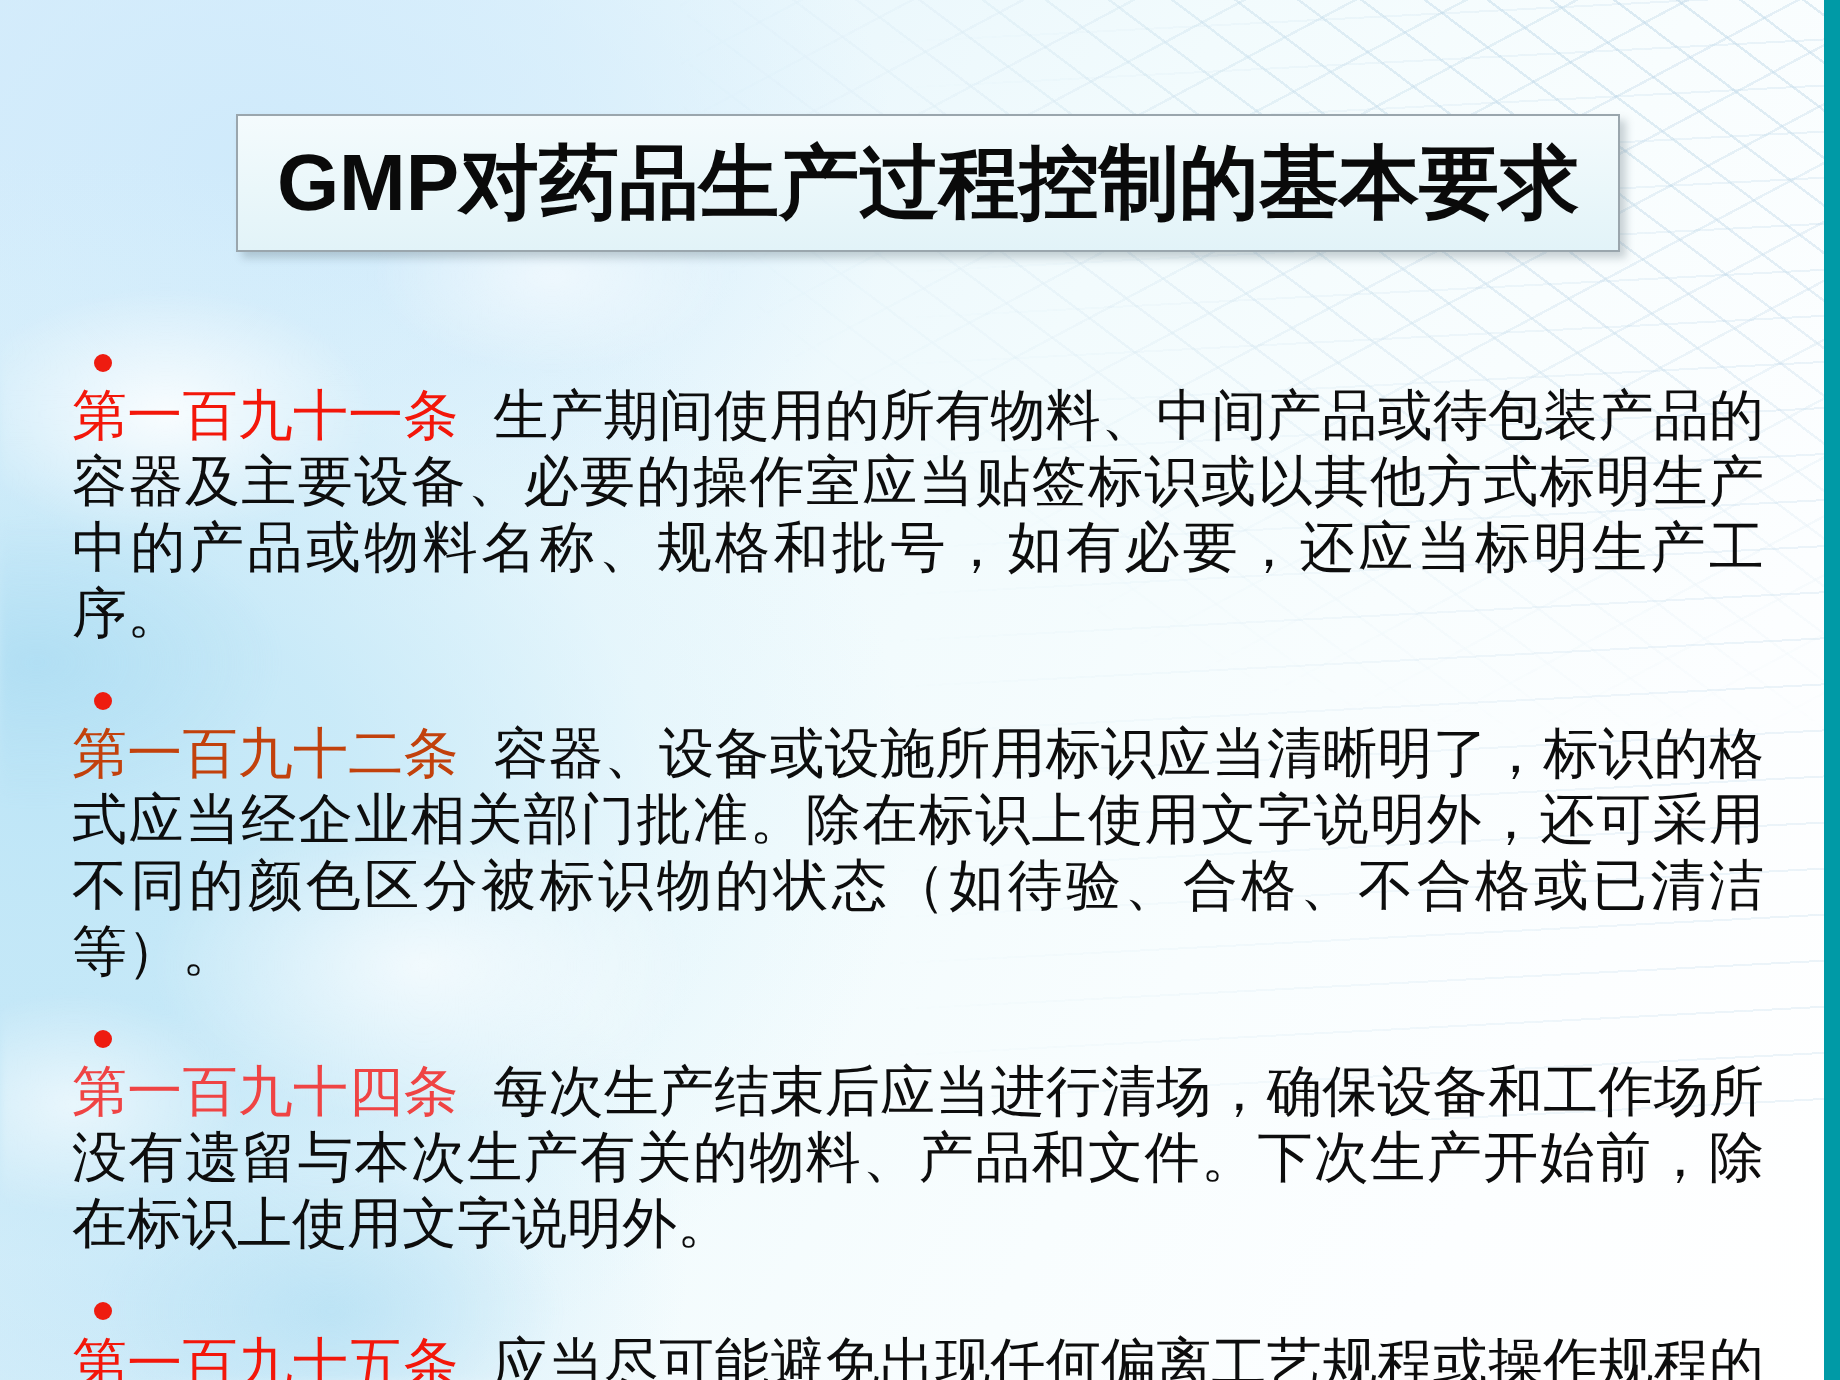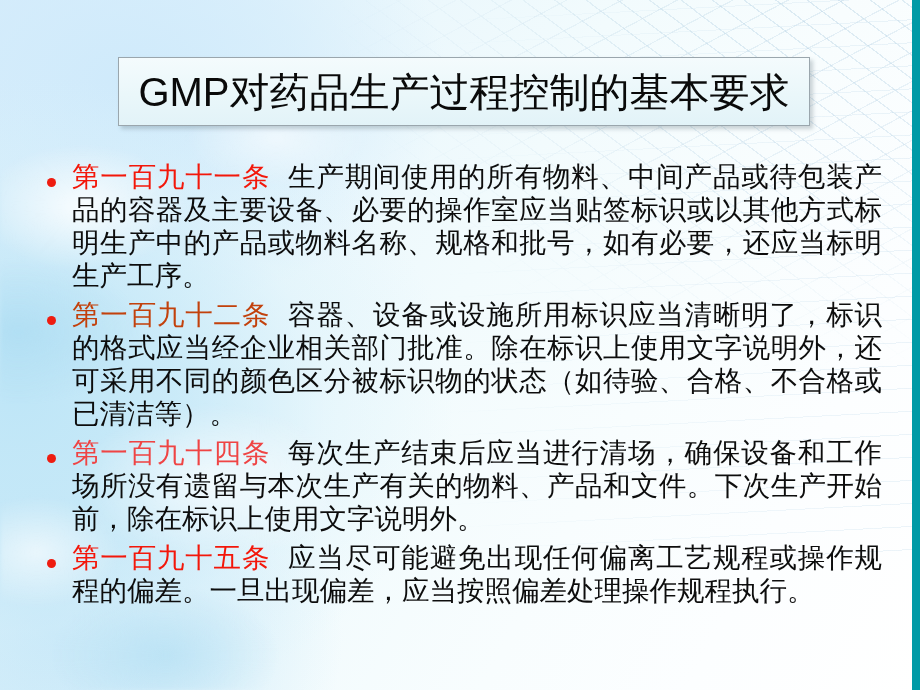--- a/index.html
+++ b/index.html
@@ -96,36 +96,37 @@
     justify-content: center;
     border: 1px solid #9aa6ad;
     background: linear-gradient(180deg, #f4fbfd 0%, #eaf7fa 55%, #e2f3f8 100%);
     box-shadow: 3px 3px 4px rgba(90,110,120,0.30);
   }
   .title-text {
     font-size: 40px;
     line-height: 1;
     color: #0a0a0a;
     white-space: nowrap;
-    font-weight: 400;
+    font-weight: 700;
     letter-spacing: 0px;
   }
 
   
   .body-area {
     position: absolute;
     left: 36px;
     top: 160px;
     width: 846px;
   }
 
   .bullet-row {
     display: flex;
     align-items: flex-start;
     margin-bottom: 6px;
+    flex-direction: column;
   }
   .bullet-row:last-child { margin-bottom: 0; }
 
   .bullet-dot {
     flex: 0 0 auto;
     width: 36px;
     padding-top: 13px;
     text-align: left;
     padding-left: 11px;
     box-sizing: border-box;

